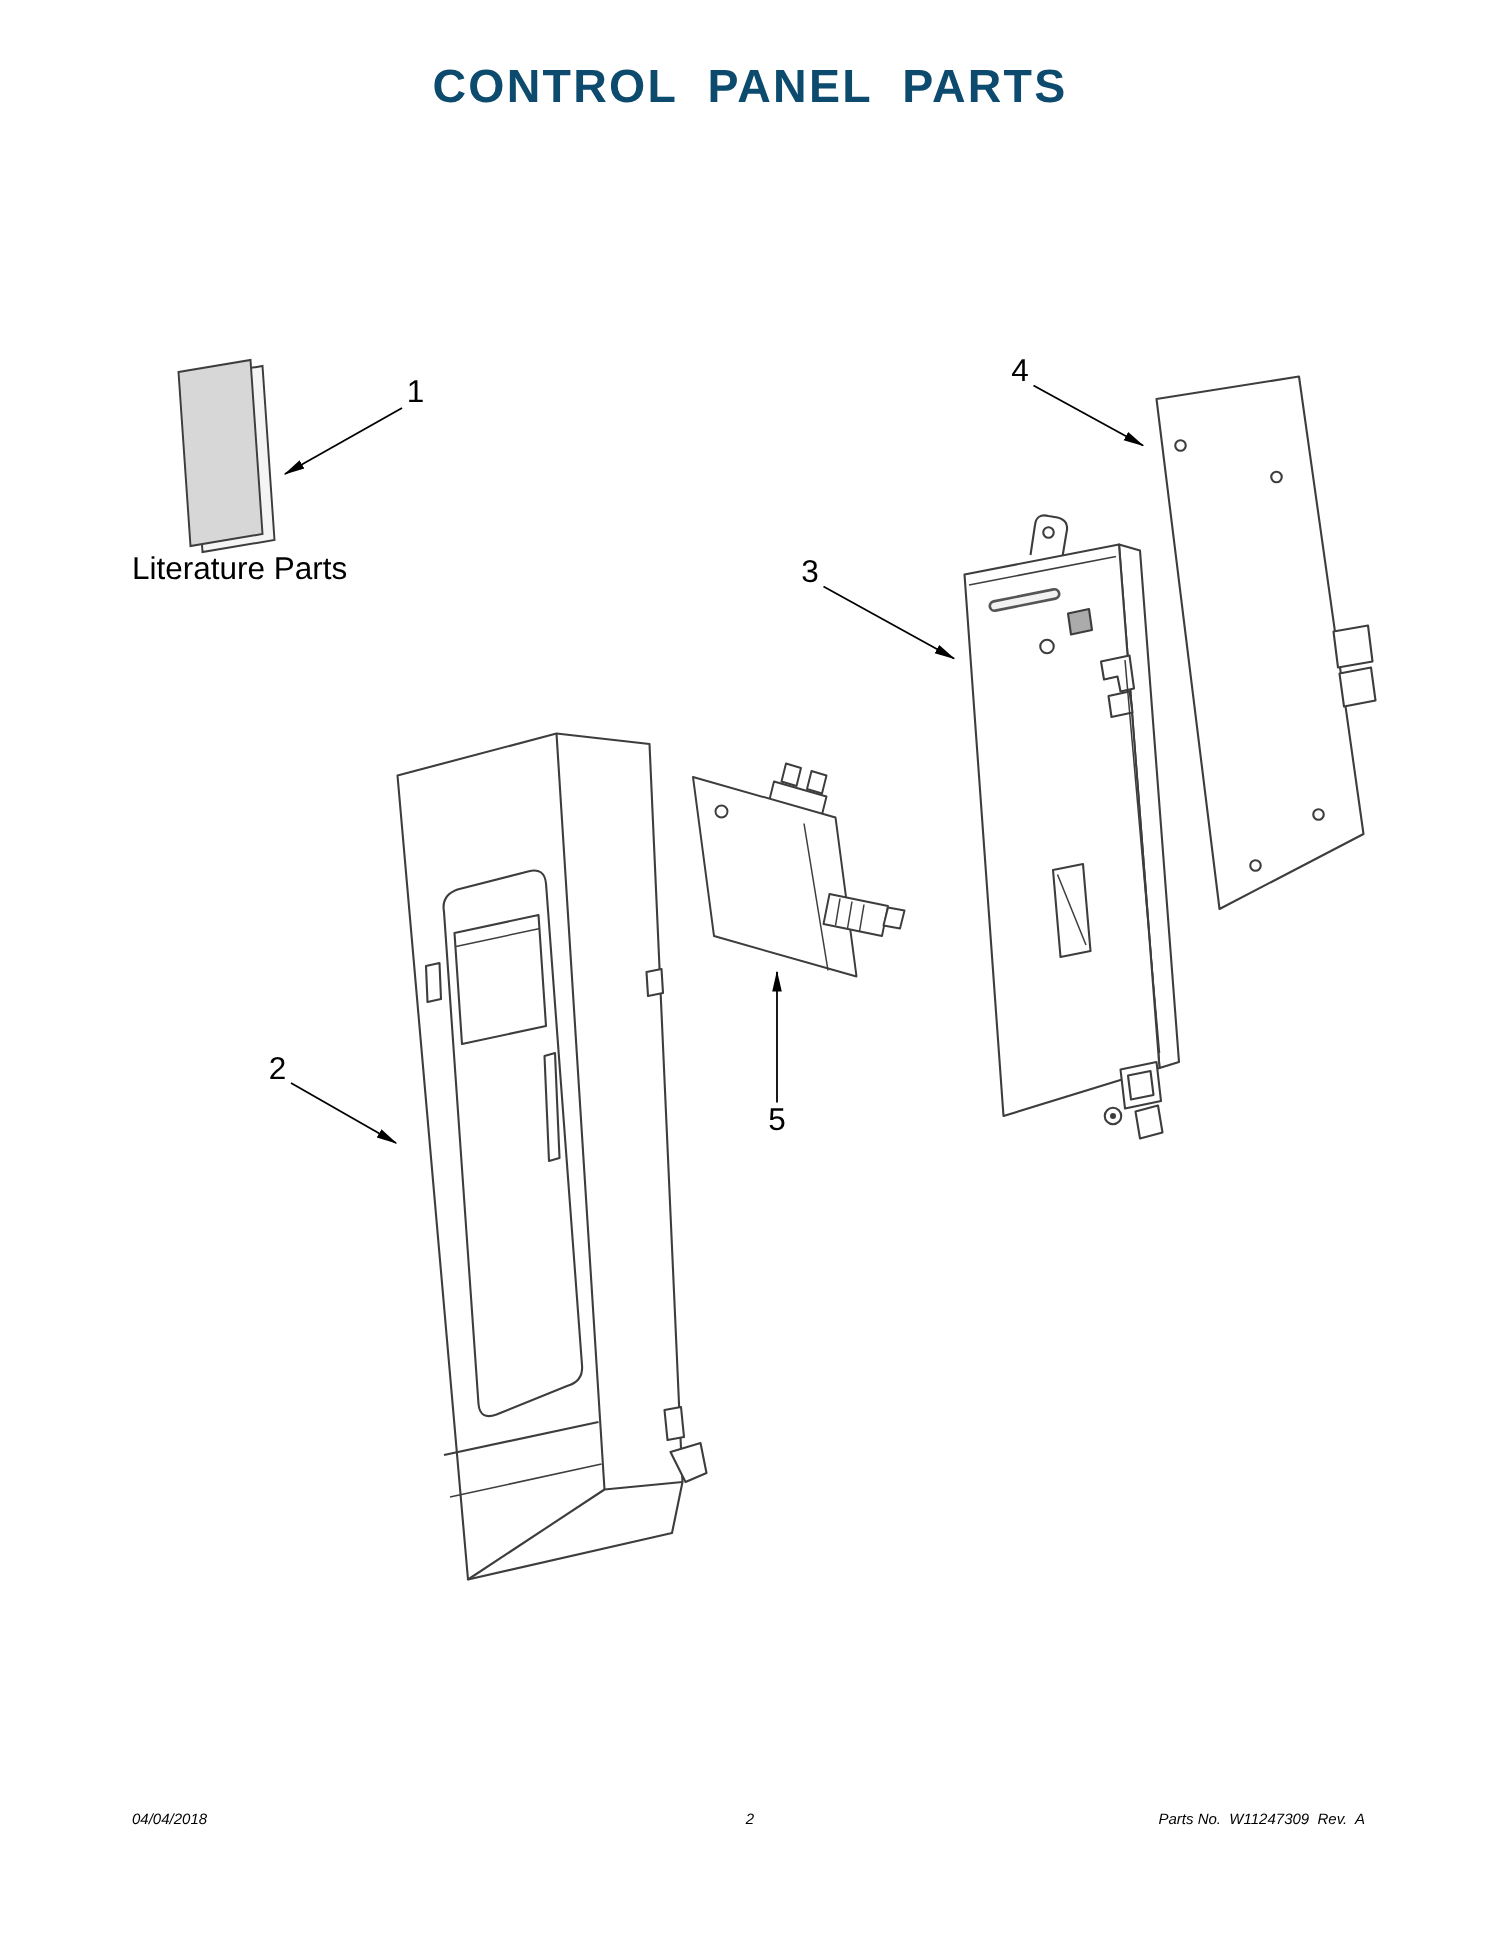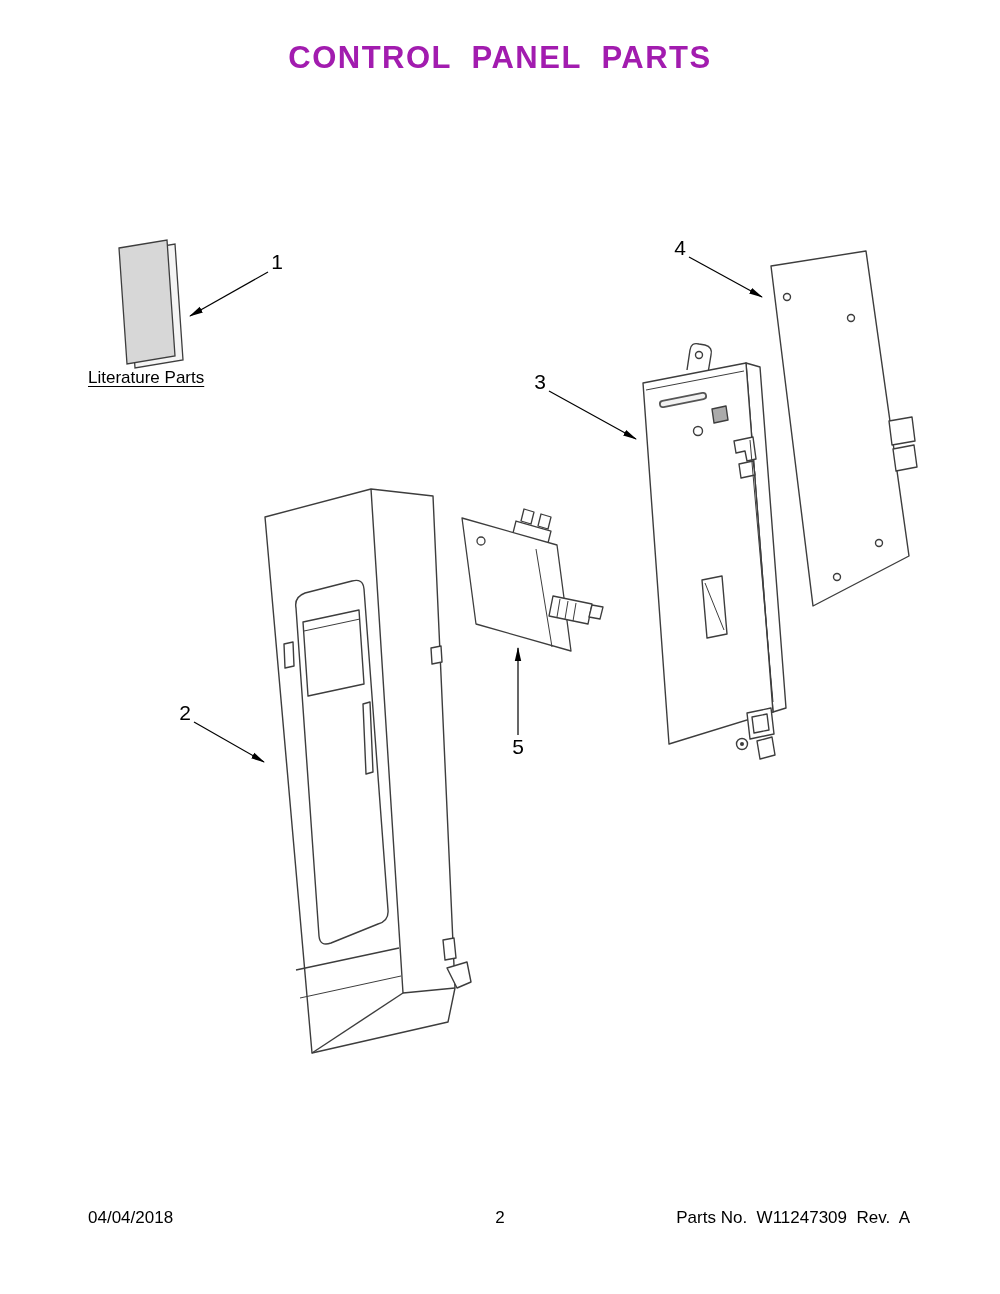--- a/index.html
+++ b/index.html
@@ -13,41 +13,41 @@
   }
   .title{
     position:absolute;
     top:40px;left:0;right:0;
     margin:0;
     text-align:center;
     font-size:31px;
     font-weight:bold;
     letter-spacing:1.5px;
     word-spacing:10px;
-    color:#a21caf;
+    color:#0c4a6e;
   }
   .diagram{position:absolute;top:0;left:0;}
   .callout{
     position:absolute;
     transform:translate(-50%,-50%);
     font-size:21px;
     color:#000;
   }
   .lit-label{
     position:absolute;
     left:88px;top:368px;
-    font-size:17px;
-    text-decoration:underline;
+    font-size:21px;
     text-underline-offset:3px;
   }
   .footer{
     position:absolute;
     left:0;right:0;top:1208px;
     height:20px;
-    font-size:17px;
+    font-size:10px;
+    font-style:italic;
   }
   .f-left{position:absolute;left:88px;white-space:pre;}
   .f-center{position:absolute;left:0;right:0;text-align:center;}
   .f-right{position:absolute;right:90px;white-space:pre;}
 </style>
 </head>
 <body>
 
 <div class="page">
 

